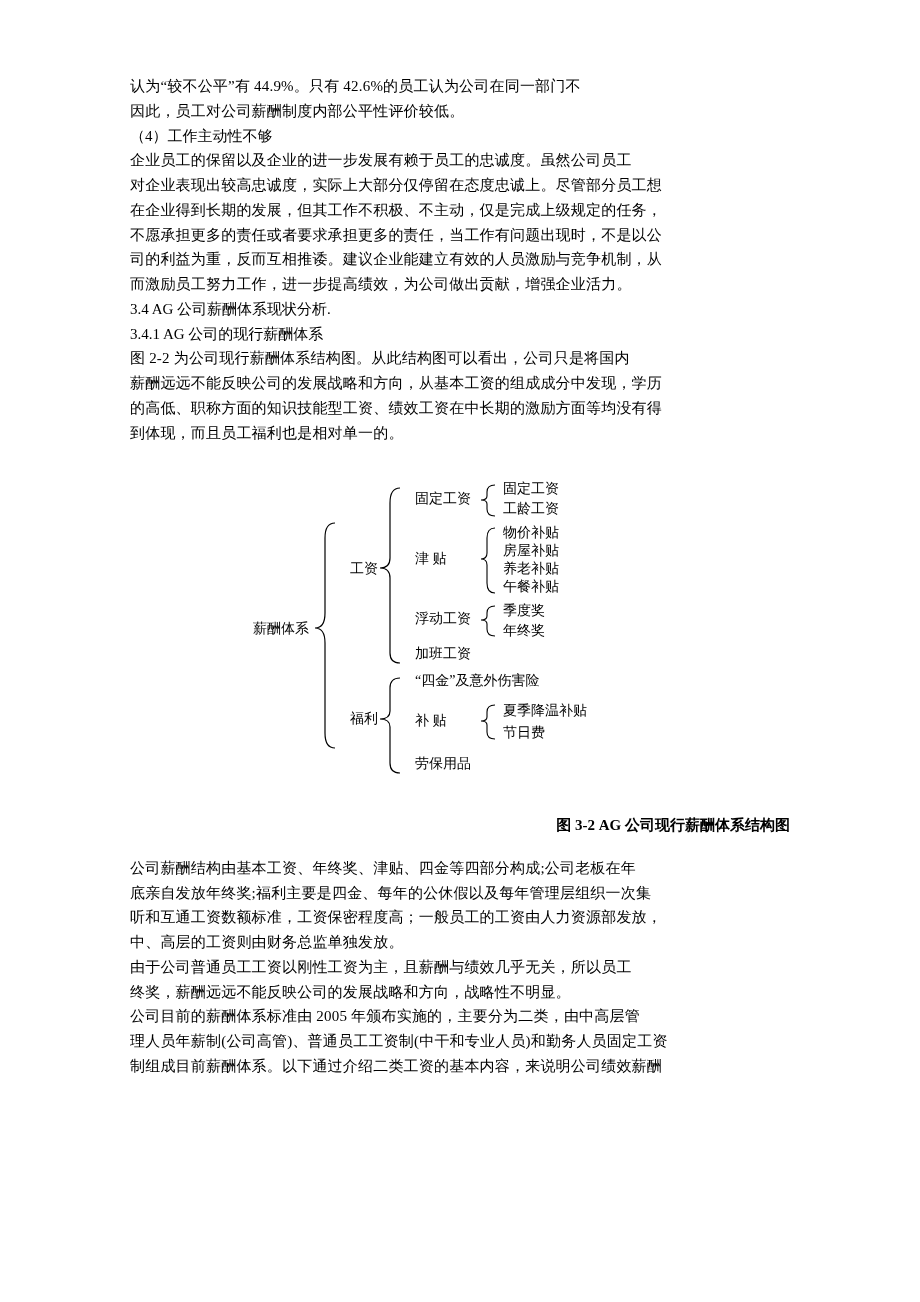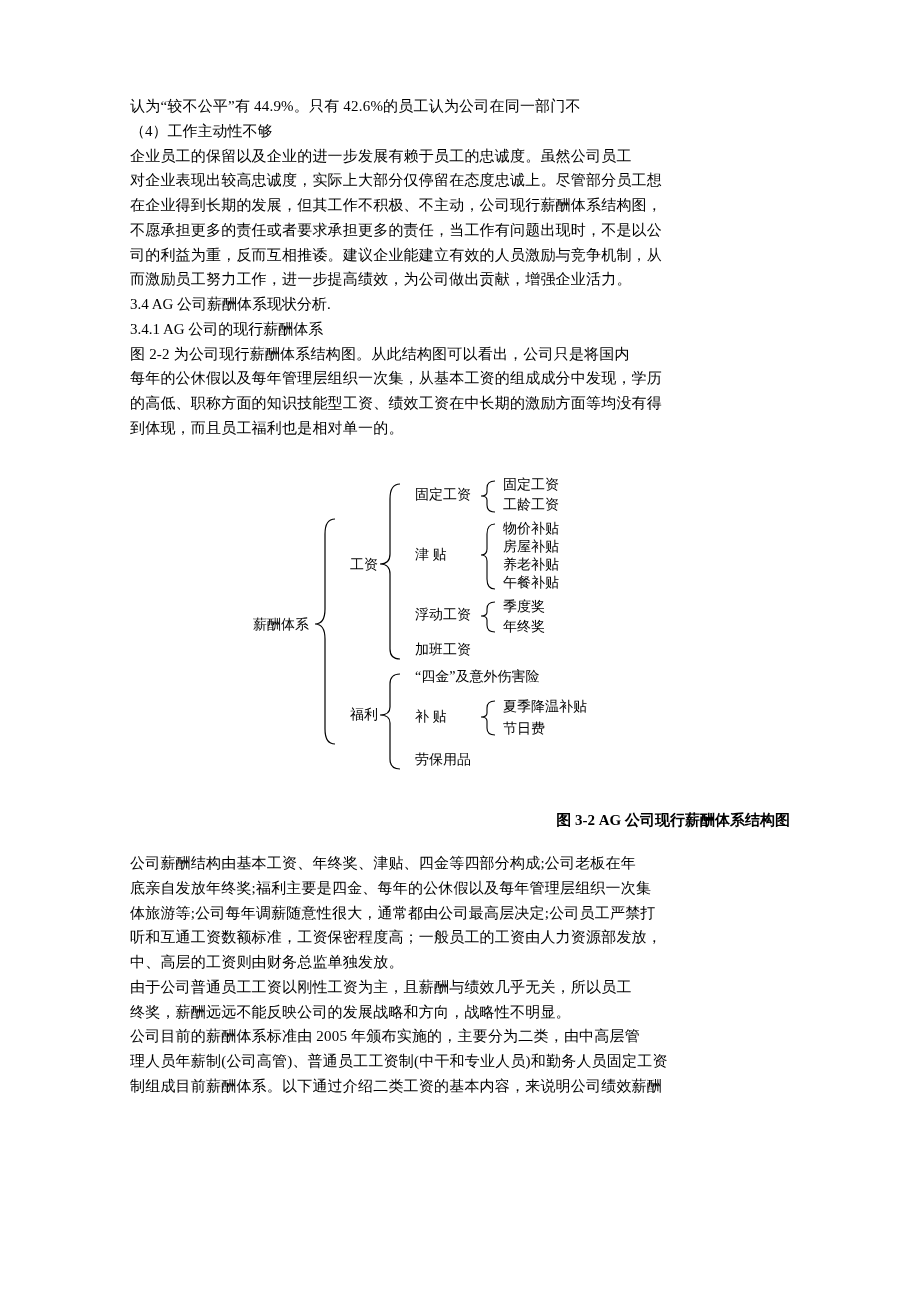--- a/index.html
+++ b/index.html
@@ -6,21 +6,21 @@
     margin: 0;
     padding: 0;
     background: #fff;
     font-family: "SimSun", "宋体", serif;
     font-size: 15px;
     color: #000;
     line-height: 1.65;
     width: 920px;
   }
   .page {
-    padding: 94px 130px 60px 130px;
+    padding: 74px 130px 60px 130px;
   }
   .para {
     margin: 0;
     text-align: justify;
     letter-spacing: 0.2px;
   }
   .title-line {
     margin: 0;
   }
   .diagram-wrap {
@@ -40,35 +40,36 @@
     font-size: 14px;
     fill: #000;
   }
 </style>
 </head>
 <body>
 
 <div class="page">
 
   <p class="para">认为“较不公平”有 44.9%。只有 42.6%的员工认为公司在同一部门不</p>
+  <p class="para">因此，员工对公司薪酬制度内部公平性评价较低。</p>
 
   <p class="title-line">（4）工作主动性不够</p>
 
   <p class="para">企业员工的保留以及企业的进一步发展有赖于员工的忠诚度。虽然公司员工</p>
   <p class="para">对企业表现出较高忠诚度，实际上大部分仅停留在态度忠诚上。尽管部分员工想</p>
-  <p class="para">在企业得到长期的发展，但其工作不积极、不主动，公司现行薪酬体系结构图，</p>
+  <p class="para">在企业得到长期的发展，但其工作不积极、不主动，仅是完成上级规定的任务，</p>
   <p class="para">不愿承担更多的责任或者要求承担更多的责任，当工作有问题出现时，不是以公</p>
   <p class="para">司的利益为重，反而互相推诿。建议企业能建立有效的人员激励与竞争机制，从</p>
   <p class="para">而激励员工努力工作，进一步提高绩效，为公司做出贡献，增强企业活力。</p>
 
   <p class="title-line">3.4 AG 公司薪酬体系现状分析.</p>
   <p class="title-line">3.4.1 AG 公司的现行薪酬体系</p>
 
   <p class="para">图 2-2 为公司现行薪酬体系结构图。从此结构图可以看出，公司只是将国内</p>
-  <p class="para">每年的公休假以及每年管理层组织一次集，从基本工资的组成成分中发现，学历</p>
+  <p class="para">薪酬远远不能反映公司的发展战略和方向，从基本工资的组成成分中发现，学历</p>
   <p class="para">的高低、职称方面的知识技能型工资、绩效工资在中长期的激励方面等均没有得</p>
   <p class="para">到体现，而且员工福利也是相对单一的。</p>
 
   <div class="diagram-wrap">
     <svg class="diagram-svg" width="510" height="330" viewBox="0 0 510 330">
 
       <path d="M 130 60 Q 120 60 120 75 L 120 150 Q 120 165 110 165 Q 120 165 120 180 L 120 270 Q 120 285 130 285" fill="none" stroke="#000" stroke-width="1.2"></path>
       <text class="diagram-label" x="48" y="170">薪酬体系</text>
 
       <text class="diagram-label" x="145" y="110">工资</text>
@@ -105,21 +106,20 @@
       <text class="diagram-label" x="298" y="274">节日费</text>
 
       <text class="diagram-label" x="210" y="305">劳保用品</text>
     </svg>
   </div>
 
   <p class="caption">图 3-2   AG 公司现行薪酬体系结构图</p>
 
   <p class="para">公司薪酬结构由基本工资、年终奖、津贴、四金等四部分构成;公司老板在年</p>
   <p class="para">底亲自发放年终奖;福利主要是四金、每年的公休假以及每年管理层组织一次集</p>
-  <p class="para">体旅游等;公司每年调薪随意性很大，通常都由公司最高层决定;公司员工严禁打</p>
   <p class="para">听和互通工资数额标准，工资保密程度高；一般员工的工资由人力资源部发放，</p>
   <p class="para">中、高层的工资则由财务总监单独发放。</p>
 
   <p class="para">由于公司普通员工工资以刚性工资为主，且薪酬与绩效几乎无关，所以员工</p>
   <p class="para">终奖，薪酬远远不能反映公司的发展战略和方向，战略性不明显。</p>
 
   <p class="para">公司目前的薪酬体系标准由 2005 年颁布实施的，主要分为二类，由中高层管</p>
   <p class="para">理人员年薪制(公司高管)、普通员工工资制(中干和专业人员)和勤务人员固定工资</p>
   <p class="para">制组成目前薪酬体系。以下通过介绍二类工资的基本内容，来说明公司绩效薪酬</p>
 

